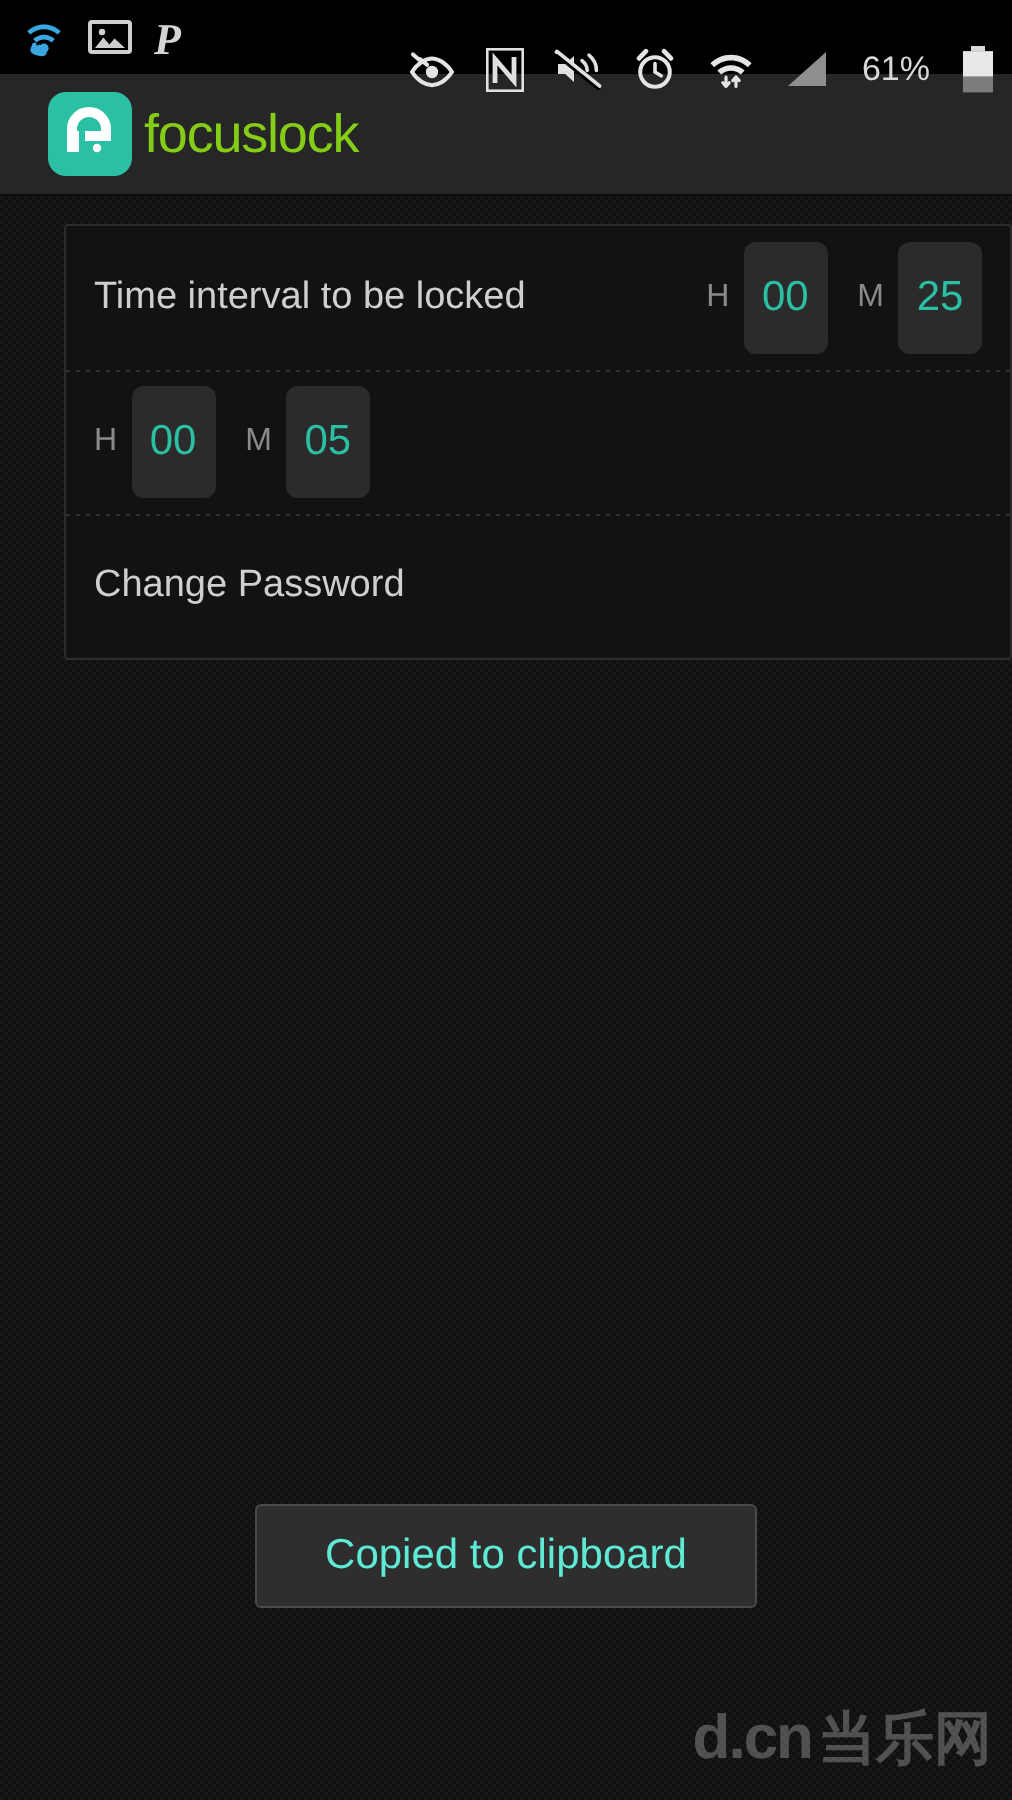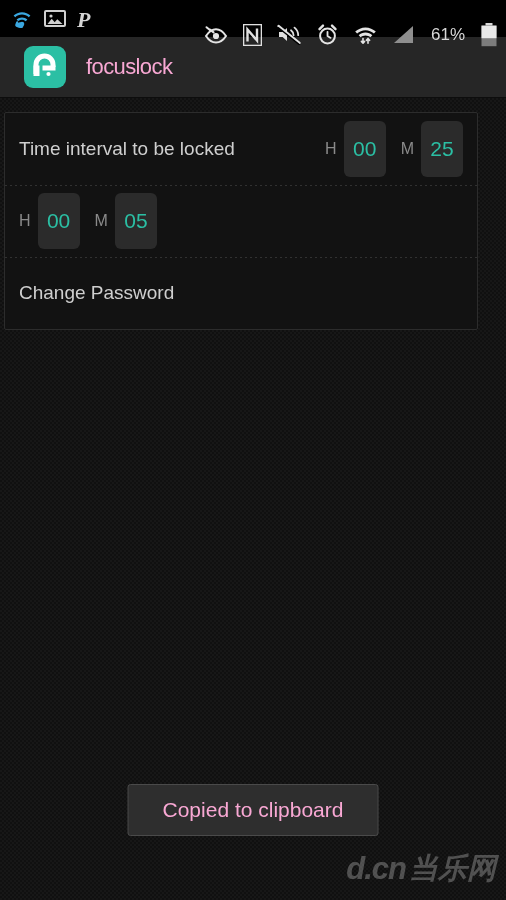--- a/index.html
+++ b/index.html
@@ -83,33 +83,33 @@
   #app-logo {
     width: 42px;
     height: 42px;
     margin-left: 24px;
     border-radius: 9px;
     background: #2bbfa4;
     position: relative;
     flex: none;
   }
   #app-title {
-    color: #f9a8d4;
-    font-size: 22px;
-    margin-left: 20px;
+    color: #84cc16;
+    font-size: 27px;
+    margin-left: 6px;
     letter-spacing: -0.6px;
     font-weight: 400;
     line-height: 1;
     white-space: nowrap;
   }
 
   
   #settings-card {
     position: absolute;
-    left: 4px;
+    left: 32px;
     top: 112px;
     width: 474px;
     box-sizing: border-box;
     background: #121212;
     border: 1px solid #2c2c2c;
     border-radius: 2px;
     z-index: 10;
   }
   .pref-row {
     position: relative;
@@ -161,37 +161,35 @@
   
   #toast {
     position: absolute;
     left: 50%;
     transform: translateX(-50%);
     top: 752px;
     background: #2e2e2e;
     border: 1px solid #4a4a4a;
     border-radius: 3px;
     padding: 13px 34px;
-    color: #f9a8d4;
+    color: #5eead4;
     font-size: 21px;
     white-space: nowrap;
     z-index: 25;
-    margin-top: 32px;
   }
 
   
   #watermark {
     position: absolute;
     right: 10px;
     bottom: 16px;
     display: flex;
-    align-items: center;
+    align-items: flex-end;
     opacity: 0.26;
     z-index: 5;
-    font-style: italic;
   }
   #watermark .wm-latin {
     color: #ffffff;
     font-size: 31px;
     font-weight: bold;
     letter-spacing: -1px;
     line-height: 1;
   }
   #watermark .wm-cjk {
     color: #ffffff;

